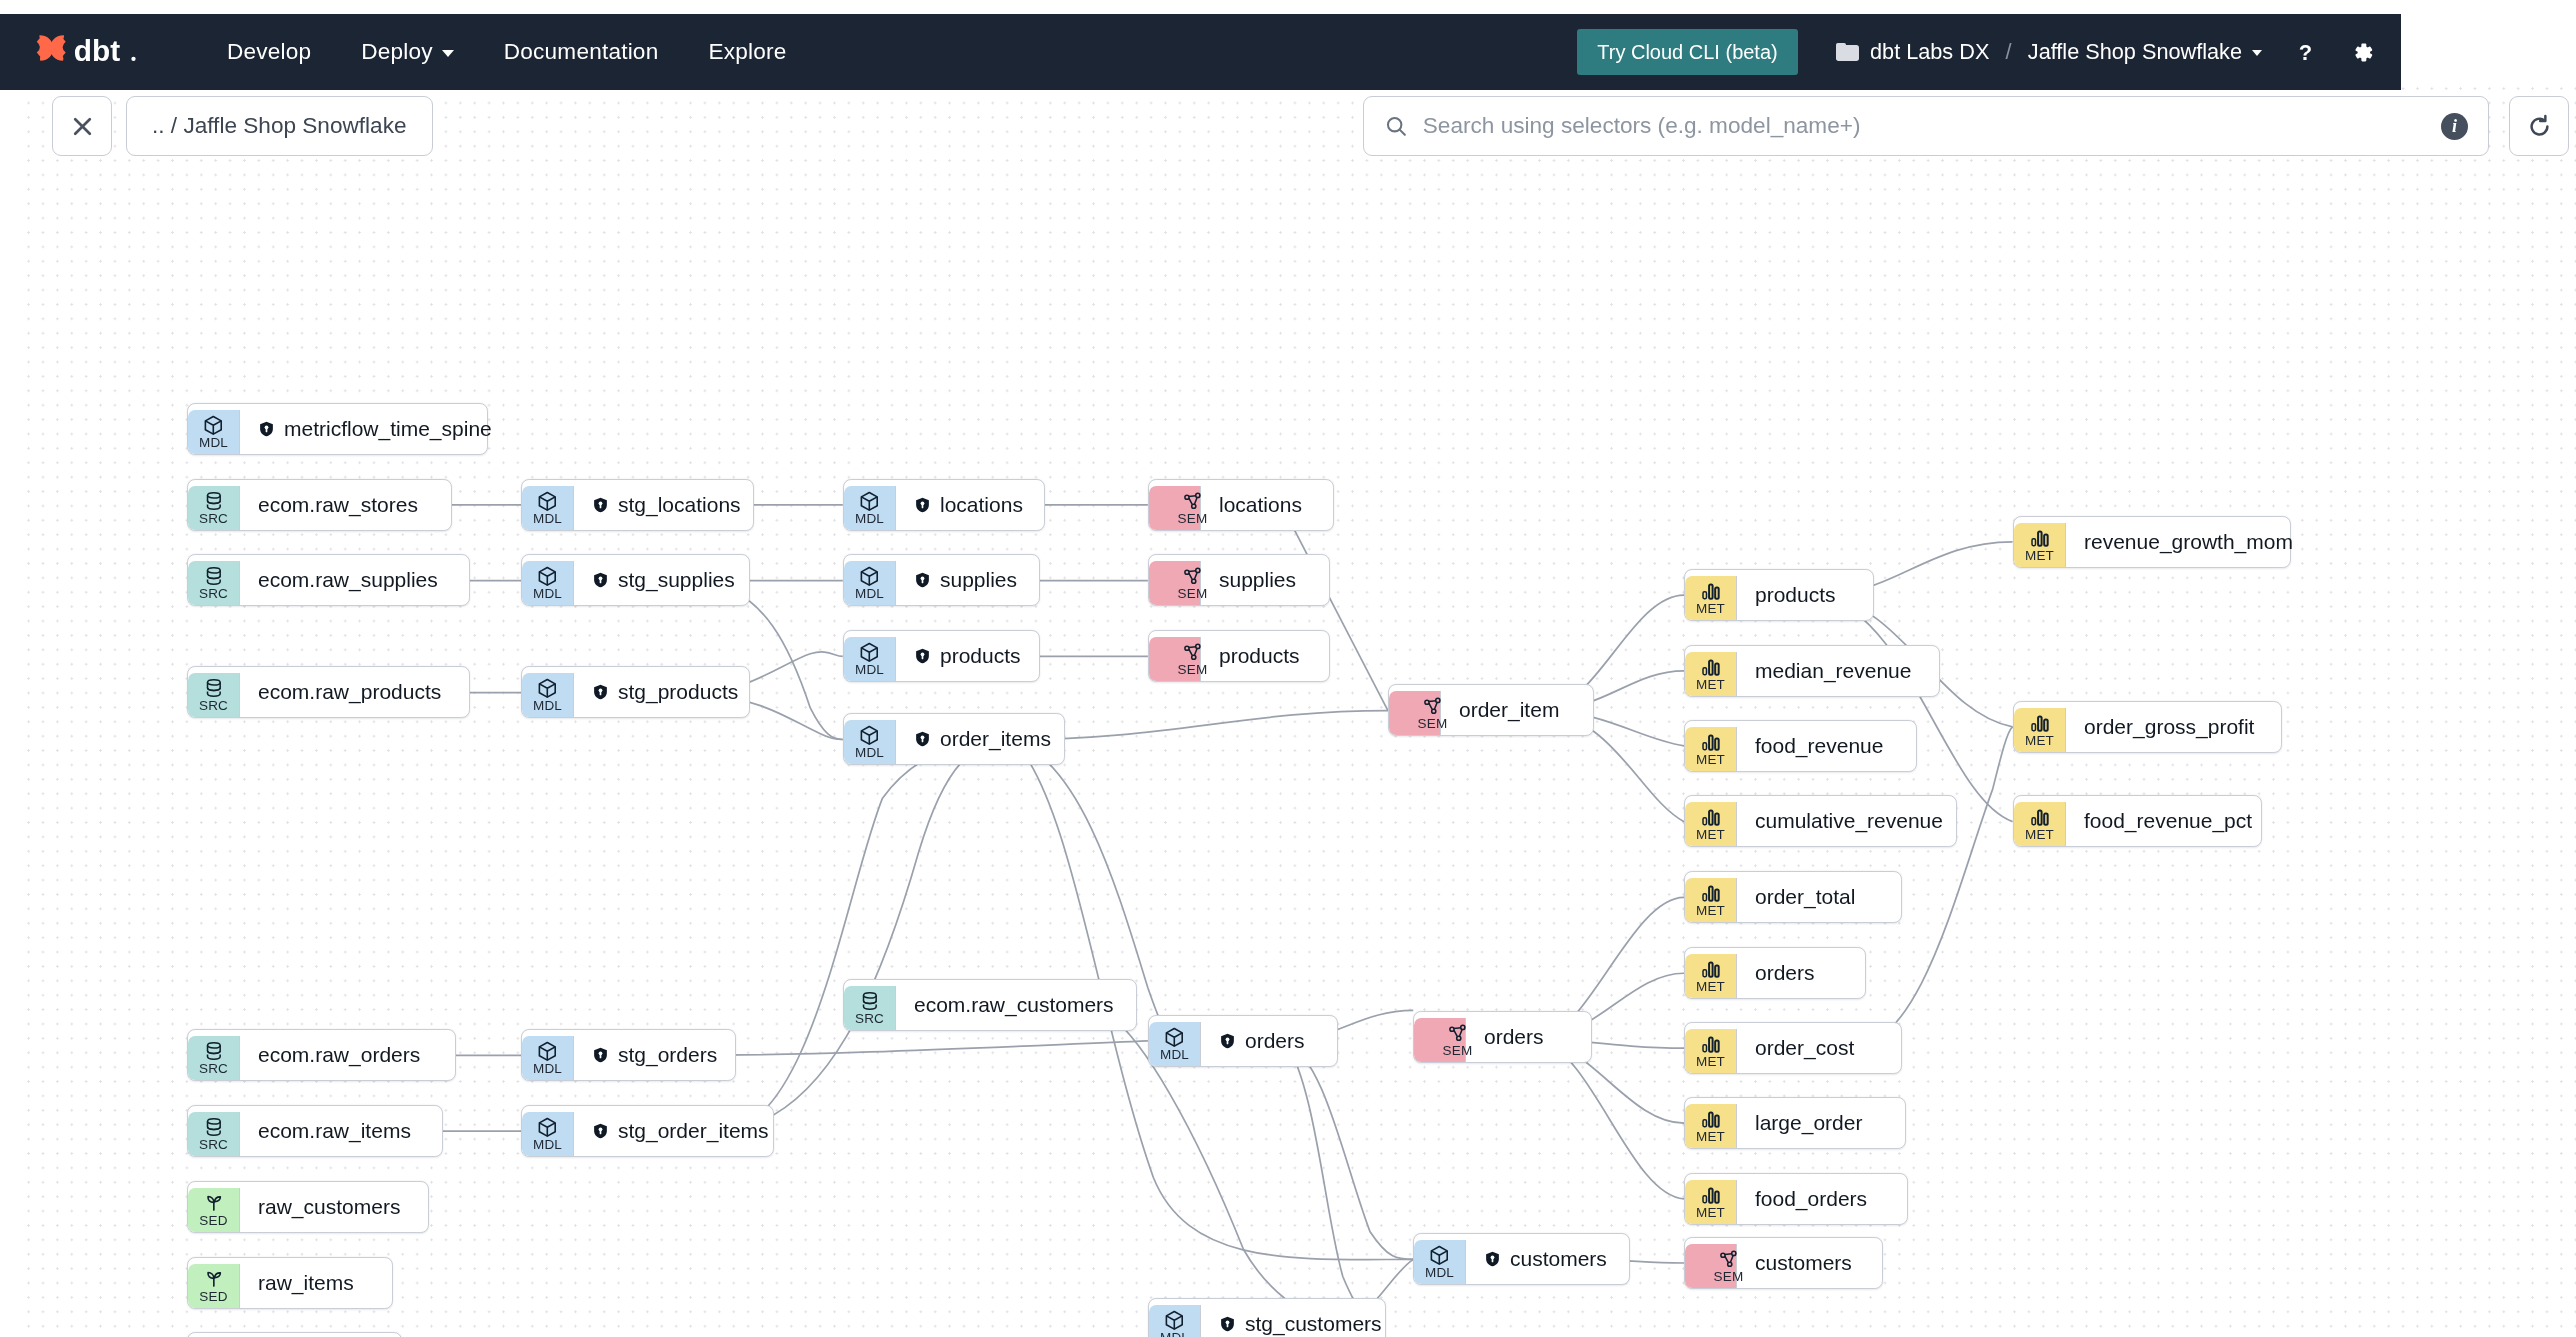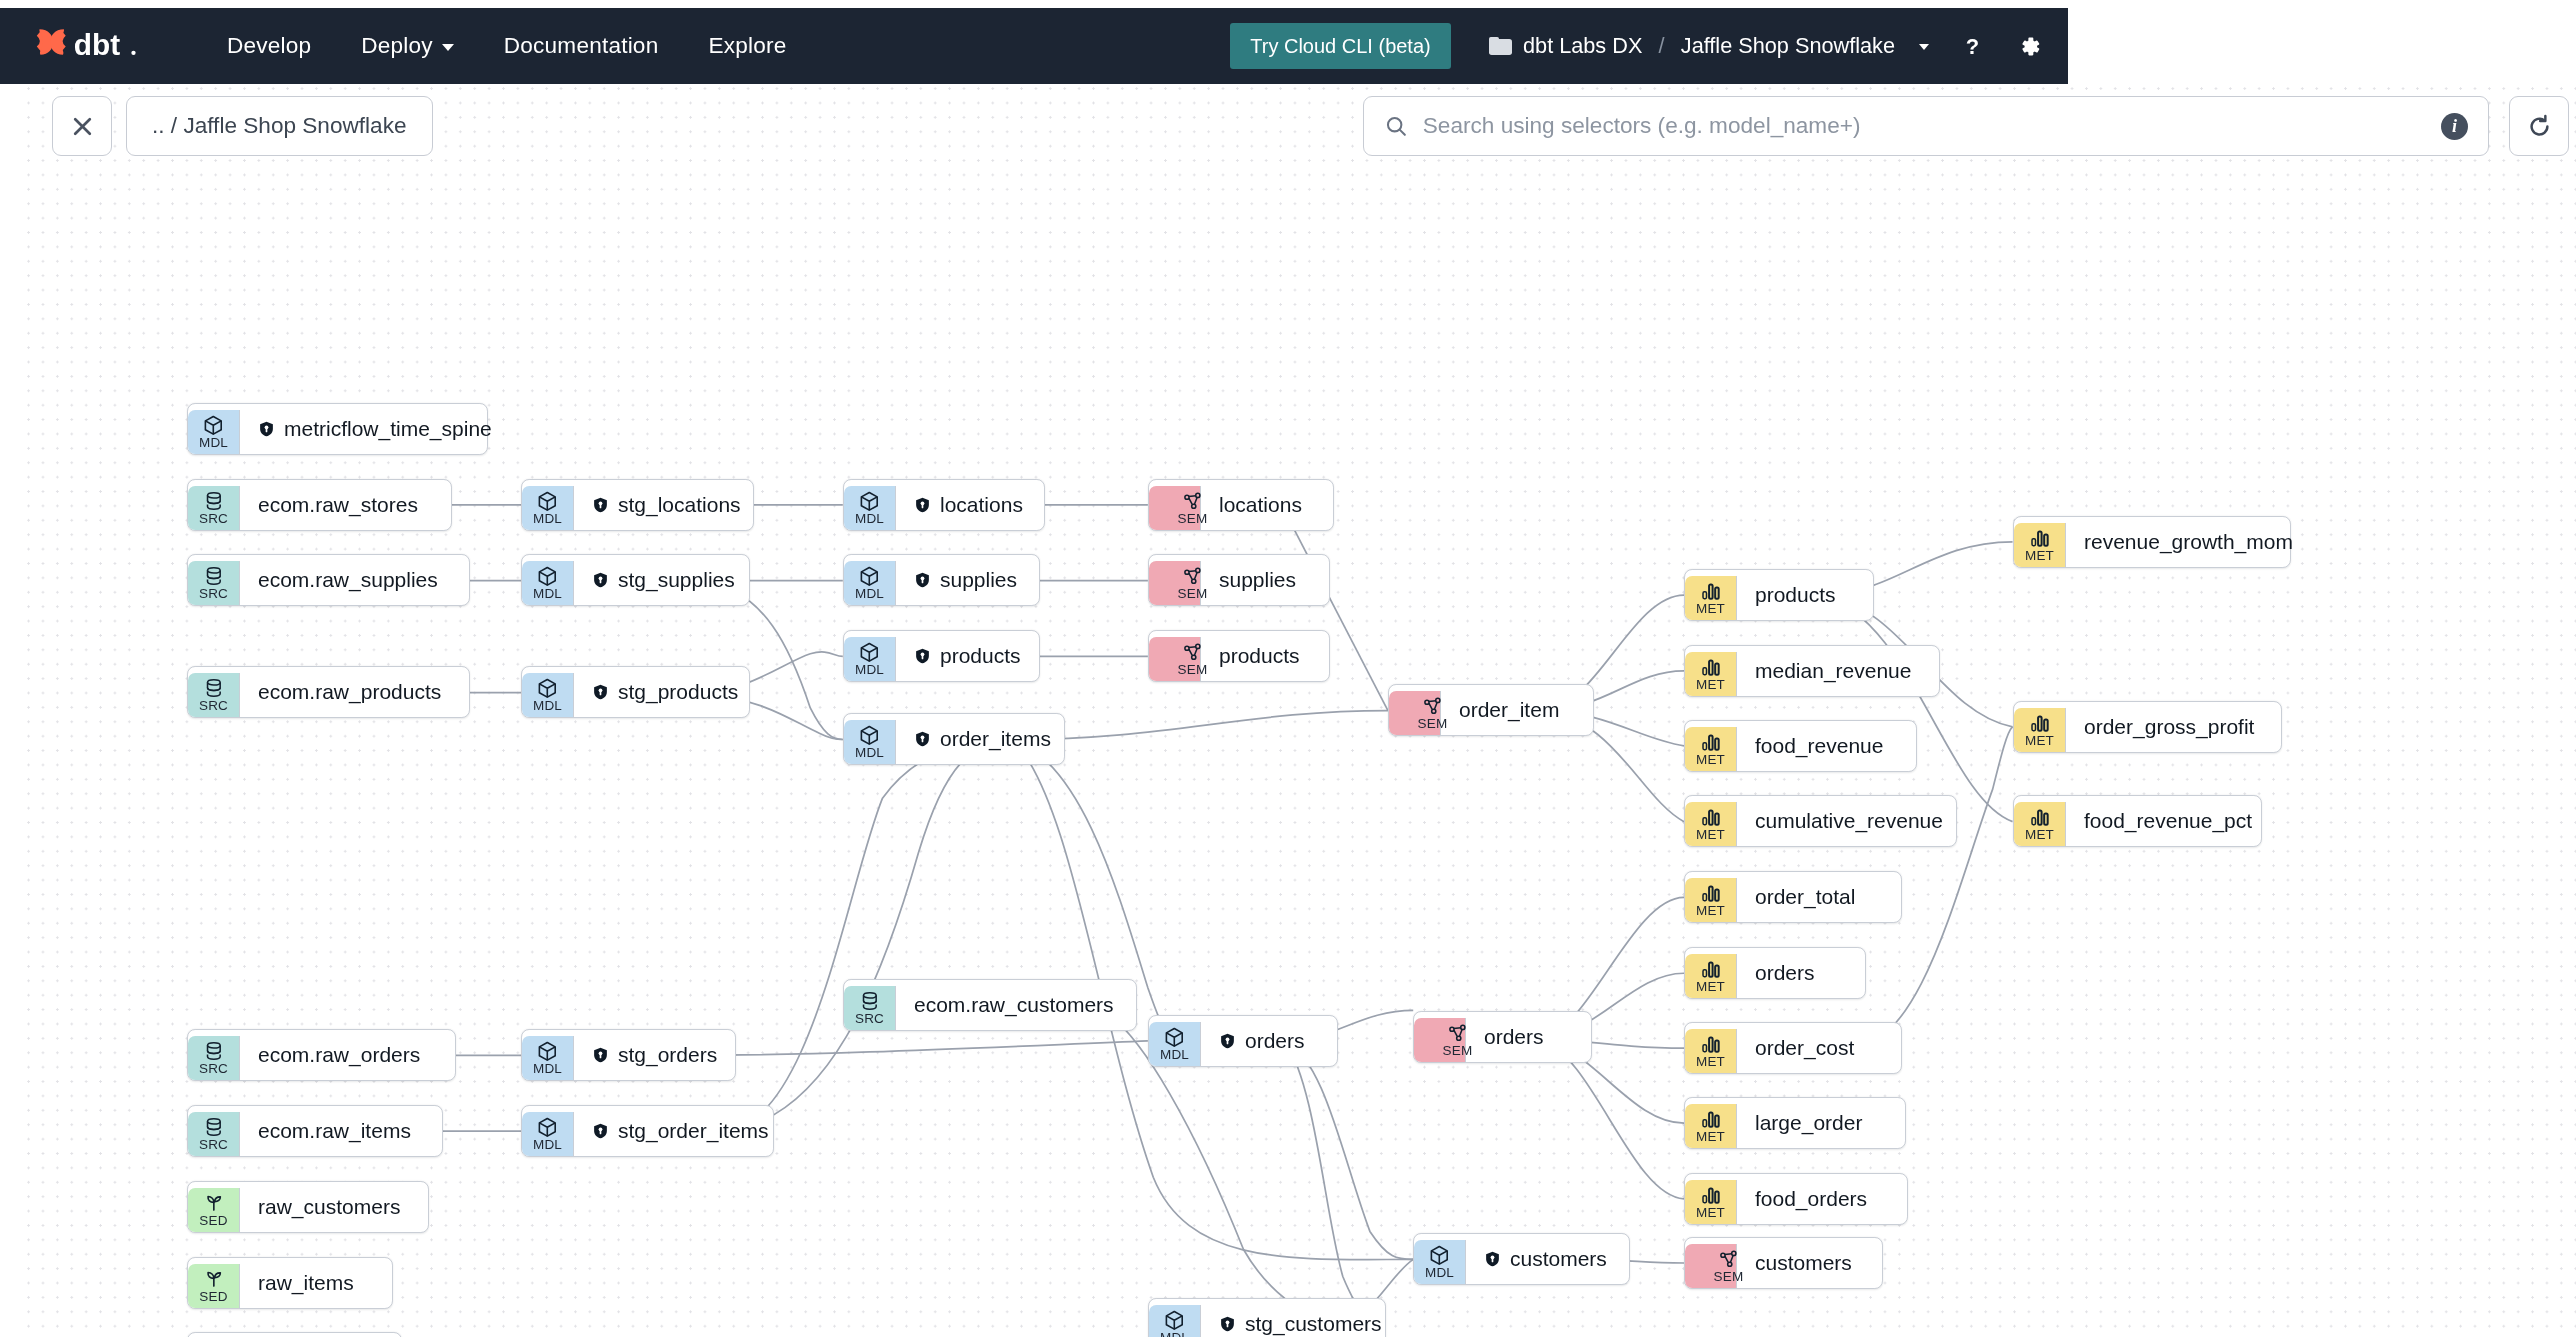--- a/index.html
+++ b/index.html
@@ -5,22 +5,22 @@
   * { box-sizing: border-box; margin: 0; padding: 0; }
   html, body {
     width: 2576px; height: 1338px;
     font-family: "Liberation Sans", sans-serif;
     background: #ffffff;
     overflow: hidden;
   }
 
   
   .topnav {
-    position: absolute; top: 8px; left: 0;
-    width: 2068px; height: 76px;
+    position: absolute; top: 14px; left: 0;
+    width: 2401px; height: 76px;
     background: #1c2533;
     display: flex; align-items: center;
     z-index: 40;
   }
   .logo-wrap { display: flex; align-items: center; margin-left: 34px; }
   .logo-svg { display: block; }
   .nav-links { display: flex; align-items: center; margin-left: 63px; gap: 0px; }
   .nav-link {
     color: #ffffff; font-size: 22.6px; font-weight: 500;
     padding: 7.2px 25px; cursor: pointer; letter-spacing: 0.2px;
@@ -48,21 +48,21 @@
   .folder-ico { width: 23.5px; height: 19px; position: relative; display:inline-block; }
   .folder-ico::before {
     content:""; position:absolute; left:0; top:2.7px; width:23.5px; height:16.2px;
     background:#d9dde3; border-radius: 1.8px 2.7px 2.7px 2.7px;
   }
   .folder-ico::after {
     content:""; position:absolute; left:0; top:0px; width:10px; height:4.5px;
     background:#d9dde3; border-radius:1.8px 1.8px 0 0;
   }
   .crumb-sep { color: #8892a0; margin: 0 5.4px; }
-  .crumb-proj { display:flex; align-items:center; gap:24px; cursor:pointer; }
+  .crumb-proj { display:flex; align-items:center; gap:10px; cursor:pointer; }
   .chev-sm {
     width: 0; height: 0; border-left: 5.4px solid transparent;
     border-right: 5.4px solid transparent; border-top: 6.3px solid #ffffff;
     margin-top: 2.7px;
   }
   .icon-btn-nav {
     color: #fff; margin-left: 31px; cursor: pointer;
     display:flex; align-items:center; justify-content:center;
   }
 

